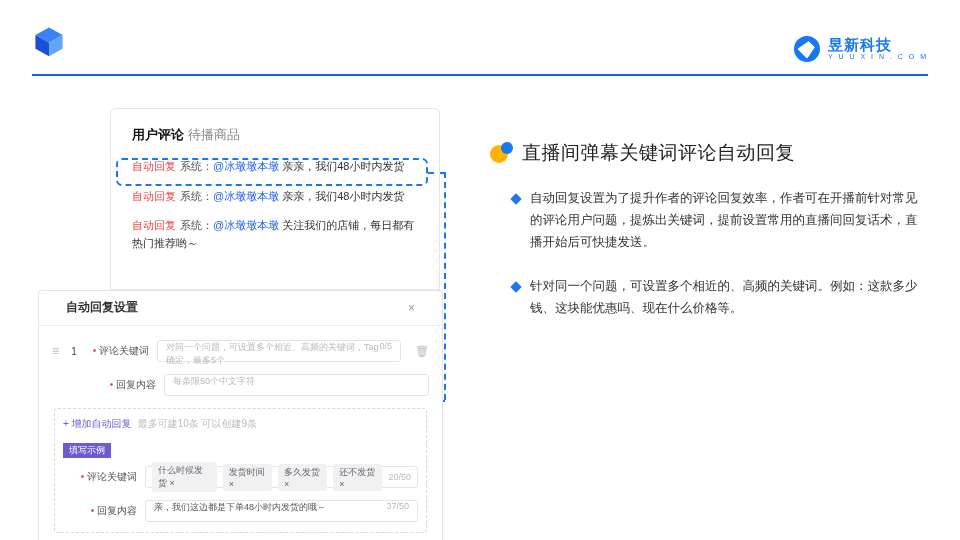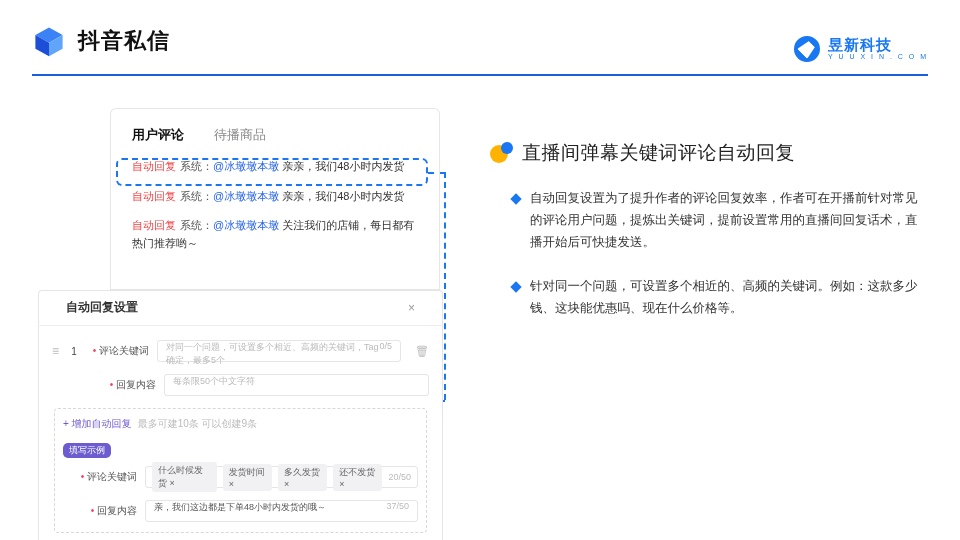--- a/index.html
+++ b/index.html
@@ -17,21 +17,21 @@
   .brand-mark { width:26px; height:26px; background:#1877f2; border-radius:50%; transform:rotate(45deg); position:relative; }
   .brand-mark::before{ content:""; position:absolute; inset:6px; background:#fff; clip-path: polygon(20% 0, 80% 0, 100% 100%, 0 100%); border-radius:2px;}
   .brand-text { display:flex; flex-direction:column; line-height:1.05; }
   .brand-cn { font-size:15px; color:#1877f2; font-weight:700; letter-spacing:1px;}
   .brand-en { font-size:7px; color:#1877f2; letter-spacing:2px;}
   .divider { height:2px; background:#1a5fe0; margin: 4px 32px 0 32px; }
 
   
   .left-area { position:absolute; left: 95px; top: 108px; width: 345px; }
   .comment-card { background:#fff; border-top-left-radius:6px; border-top-right-radius:6px; box-shadow: 0 0 0 1px #e6e6e6 inset; padding: 18px 22px 28px 22px; margin-left:15px; width:330px;}
-  .tabs { display:flex; gap:30px; font-size:13px; margin-bottom:14px;}
+  .tabs { display:flex; gap:4px; font-size:13px; margin-bottom:14px;}
   .tab { color:#888; }
   .tab.active { color:#111; font-weight:700; }
   .comment-row { font-size:11px; color:#333; margin-bottom:10px; line-height:1.6;margin-top:12px;}
   .label-red { color:#ef4444; margin-right:4px;}
   .label-grey { color:#555; }
   .link-blue { color:#2563eb; }
   .highlight-dash { position:absolute; border:2px dashed #1977f3; border-radius:6px; }
   .hd1 { left:116px; top:158px; width:312px; height:28px; }
   .settings-card { position:absolute; left:38px; top:290px; width:405px; background:#fff; border-radius:4px; box-shadow:0 0 0 1px #e5e5e5 inset; }
   .settings-title-row{ display:flex; justify-content:space-between; align-items:center; padding:9px 28px; border-bottom:1px solid #eee;}
@@ -42,21 +42,21 @@
   .row .lab { width:60px; text-align:right; color:#555;}
   .row .req::before{ content:"• "; color:#f43f5e; }
   .num-badge{ width:14px; text-align:center; color:#444;}
   .drag-handle{ color:#bbb; font-size:12px;}
   .input-ghost{ flex:1; height:22px; border:1px solid #e5e5e5; border-radius:3px; display:flex; align-items:flex-start; padding:0 8px; color:#bbb; font-size:9px; justify-content:space-between;}
   .counter{ color:#bbb; font-size:9px;}
   .trash{ color:#bbb; font-size:11px; margin-left:6px;}
   .sub-group{ border:1px dashed #d8d8d8; border-radius:4px; margin: 10px 2px 4px 2px; padding: 8px 8px 8px 8px;}
   .add-line{ font-size:10px; color:#6d5bd0; margin-bottom:8px; display:flex; align-items:center; gap:6px;}
   .add-line .hint{ color:#bbb;}
-  .badge-purple{ background:#6d5bd0; color:#fff; font-size:9px; border-radius:5px; padding:1px 6px; display:inline-block; margin-bottom:8px;}
+  .badge-purple{ background:#6d5bd0; color:#fff; font-size:9px; border-radius:0; padding:1px 6px; display:inline-block; margin-bottom:8px;}
   .chip{ background:#f1f1f4; color:#666; font-size:9px; border-radius:3px; padding:2px 6px; display:inline-flex; align-items:center; gap:4px;}
   .chips-wrap{ flex:1; height:22px; border:1px solid #e5e5e5; border-radius:3px; display:flex; align-items:center; gap:6px; padding:0 6px; justify-content:flex-start;}
   .chips-wrap .counter{ margin-left:auto;}
   .hd2 { left:45px; top:316px; width:392px; height:168px; }
 
   
   .right-area{ position:absolute; left:490px; top:140px; width:430px; }
   .right-title-row{ display:flex; align-items:center; gap:10px; margin-bottom:22px;}
   .bubble-icon{ width:22px; height:22px; position:relative;}
   .bubble-icon .b1{ width:18px; height:18px; background:#ffb300; border-radius:50%; position:absolute; top:3px; left:0;}
@@ -68,21 +68,20 @@
 </head>
 <body>
 
 <div class="header">
   <div class="header-left">
     <svg class="cube-icon" viewBox="0 0 40 40">
       <polygon points="20,4 36,13 20,22 4,13" fill="#3b82f6"></polygon>
       <polygon points="4,13 20,22 20,38 4,29" fill="#1d4ed8"></polygon>
       <polygon points="36,13 20,22 20,38 36,29" fill="#60a5fa"></polygon>
     </svg>
-    <div class="page-title">抖音私信</div>
   </div>
   <div class="header-right">
     <div class="brand-mark"></div>
     <div class="brand-text">
       <span class="brand-cn">昱新科技</span>
       <span class="brand-en">Y U U X I N . C O M</span>
     </div>
   </div>
 </div>
 <div class="divider"></div>

